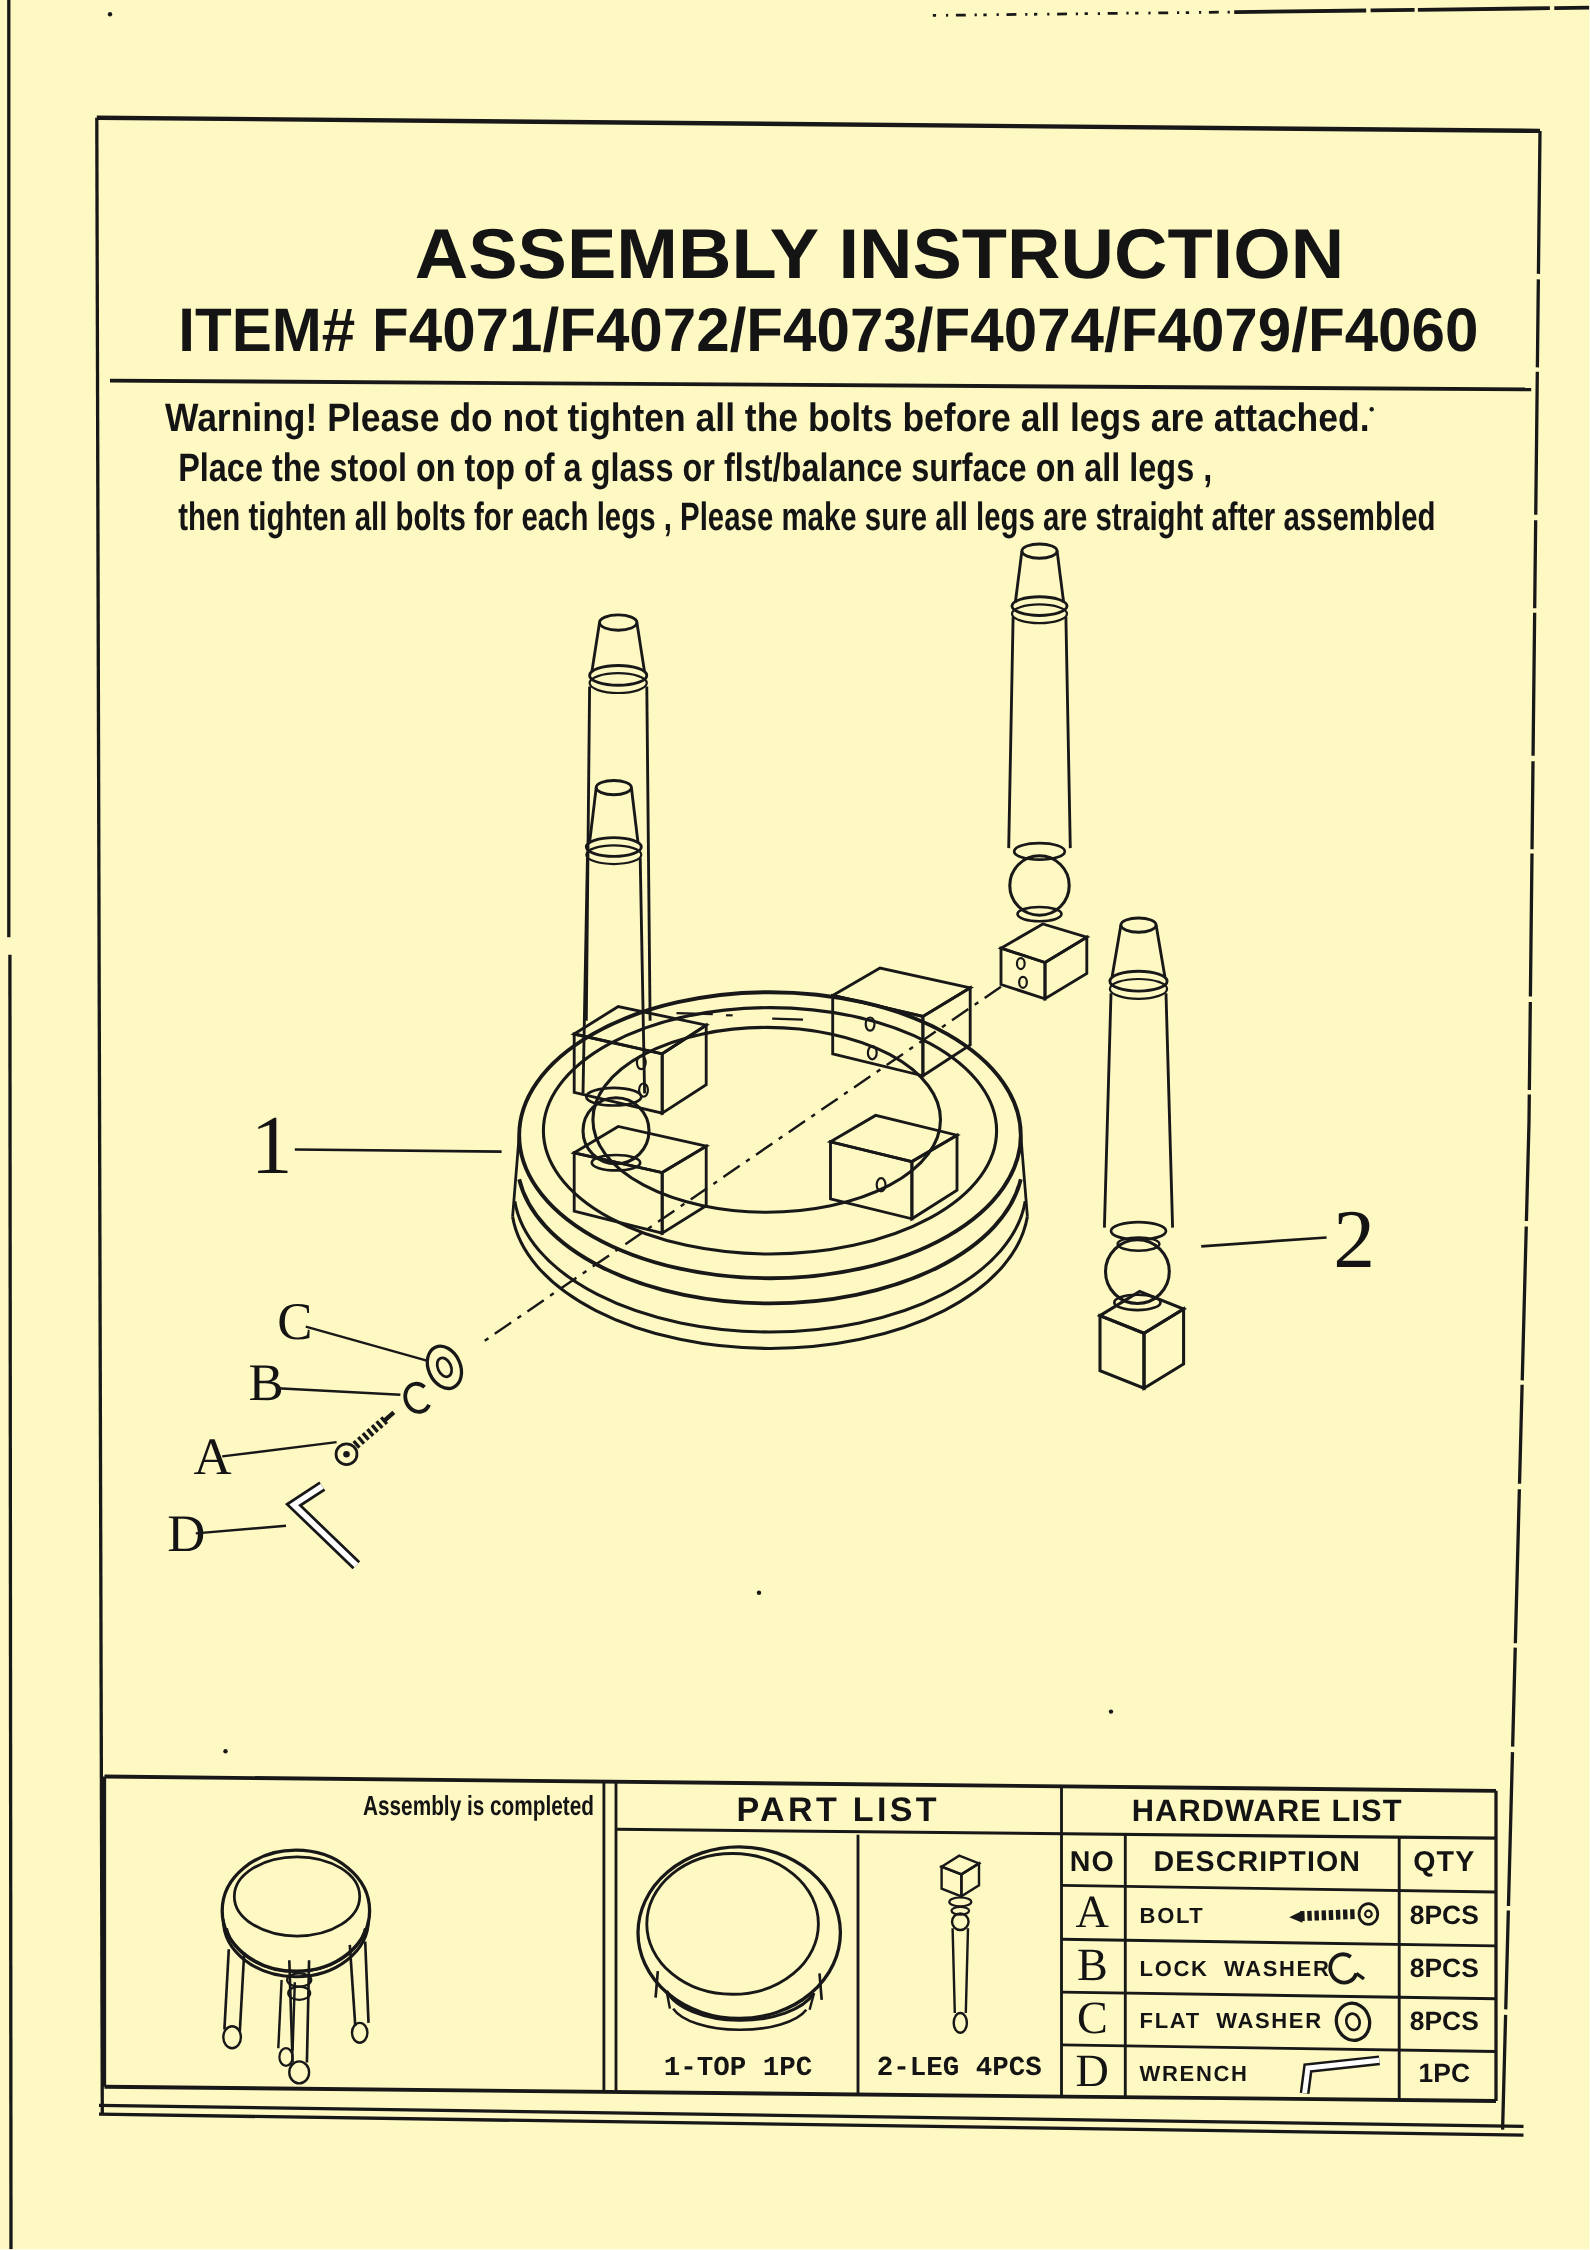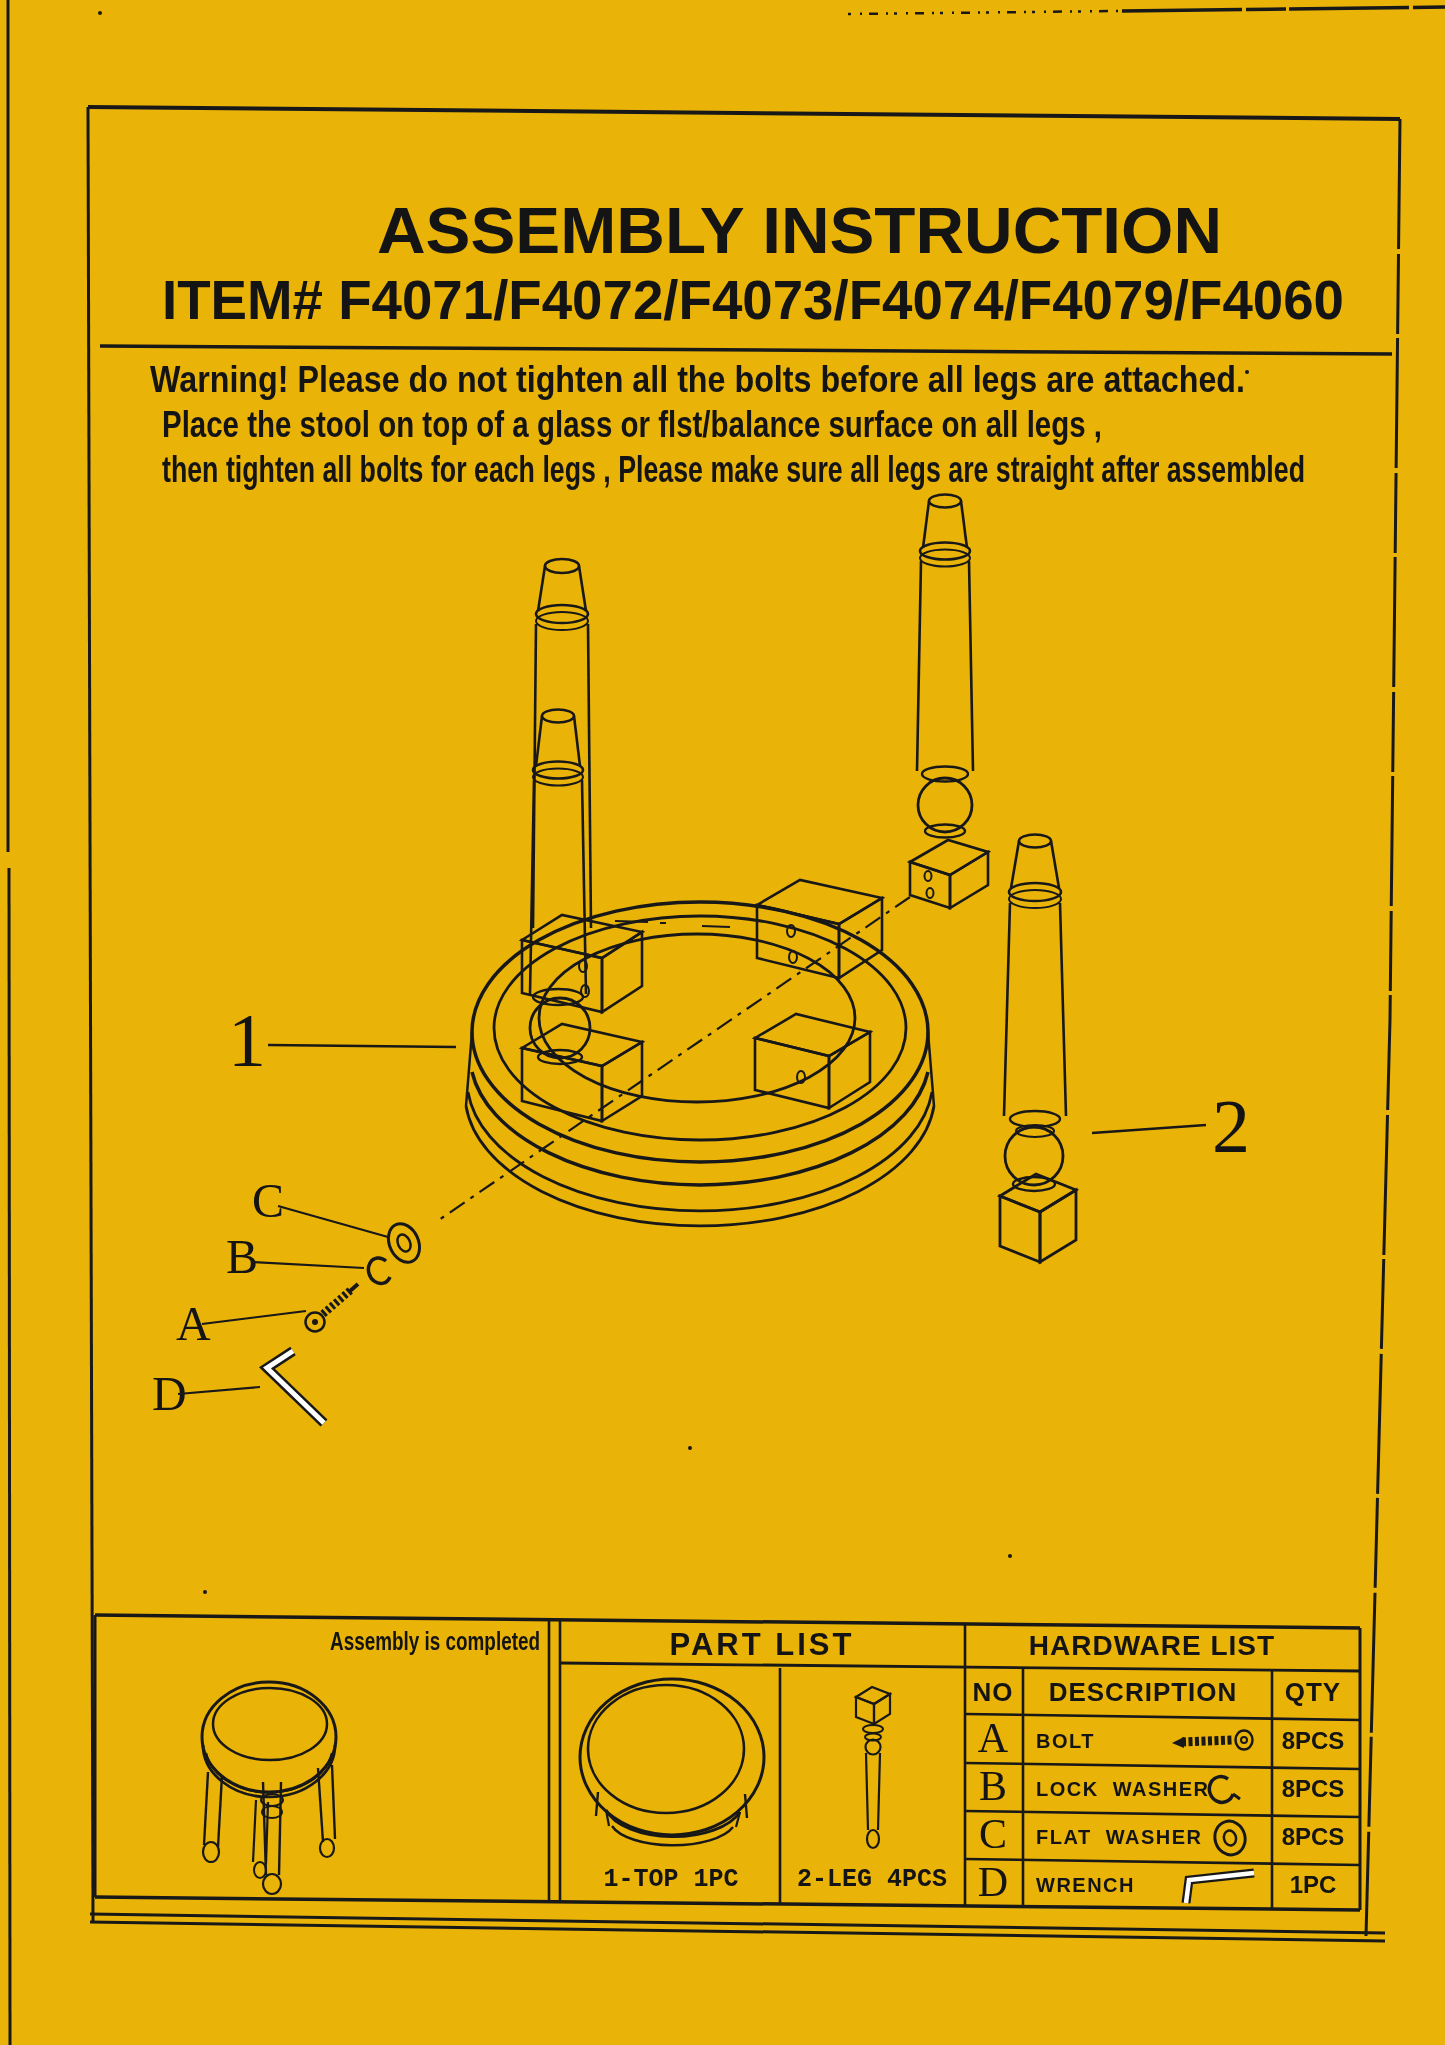--- a/index.html
+++ b/index.html
@@ -1,16 +1,16 @@
 <!DOCTYPE html>
 <html><head>
 <meta charset="utf-8">
 <style>
   html,body{margin:0;padding:0;background:#ffffff;}
-  .page{position:relative;width:1445px;height:2045px;background:#eab308;overflow:hidden;}
+  .page{position:relative;width:1445px;height:2045px;background:#fef9c3;overflow:hidden;}
   svg{position:absolute;left:0;top:0;}
   
   .ln{stroke:#181818;fill:none;}
   .ink{fill:#181818;}
   text{fill:#141414;}
   .t-title{font-family:"Liberation Sans",sans-serif;font-weight:700;font-size:64px;}
   .t-item{font-family:"Liberation Sans",sans-serif;font-weight:700;font-size:56px;}
   .t-warn{font-family:"Liberation Sans",sans-serif;font-weight:600;font-size:36px;}
   .t-callout{font-family:"Liberation Serif",serif;font-size:76px;}
   .t-callout-sm{font-family:"Liberation Serif",serif;font-size:48px;}

